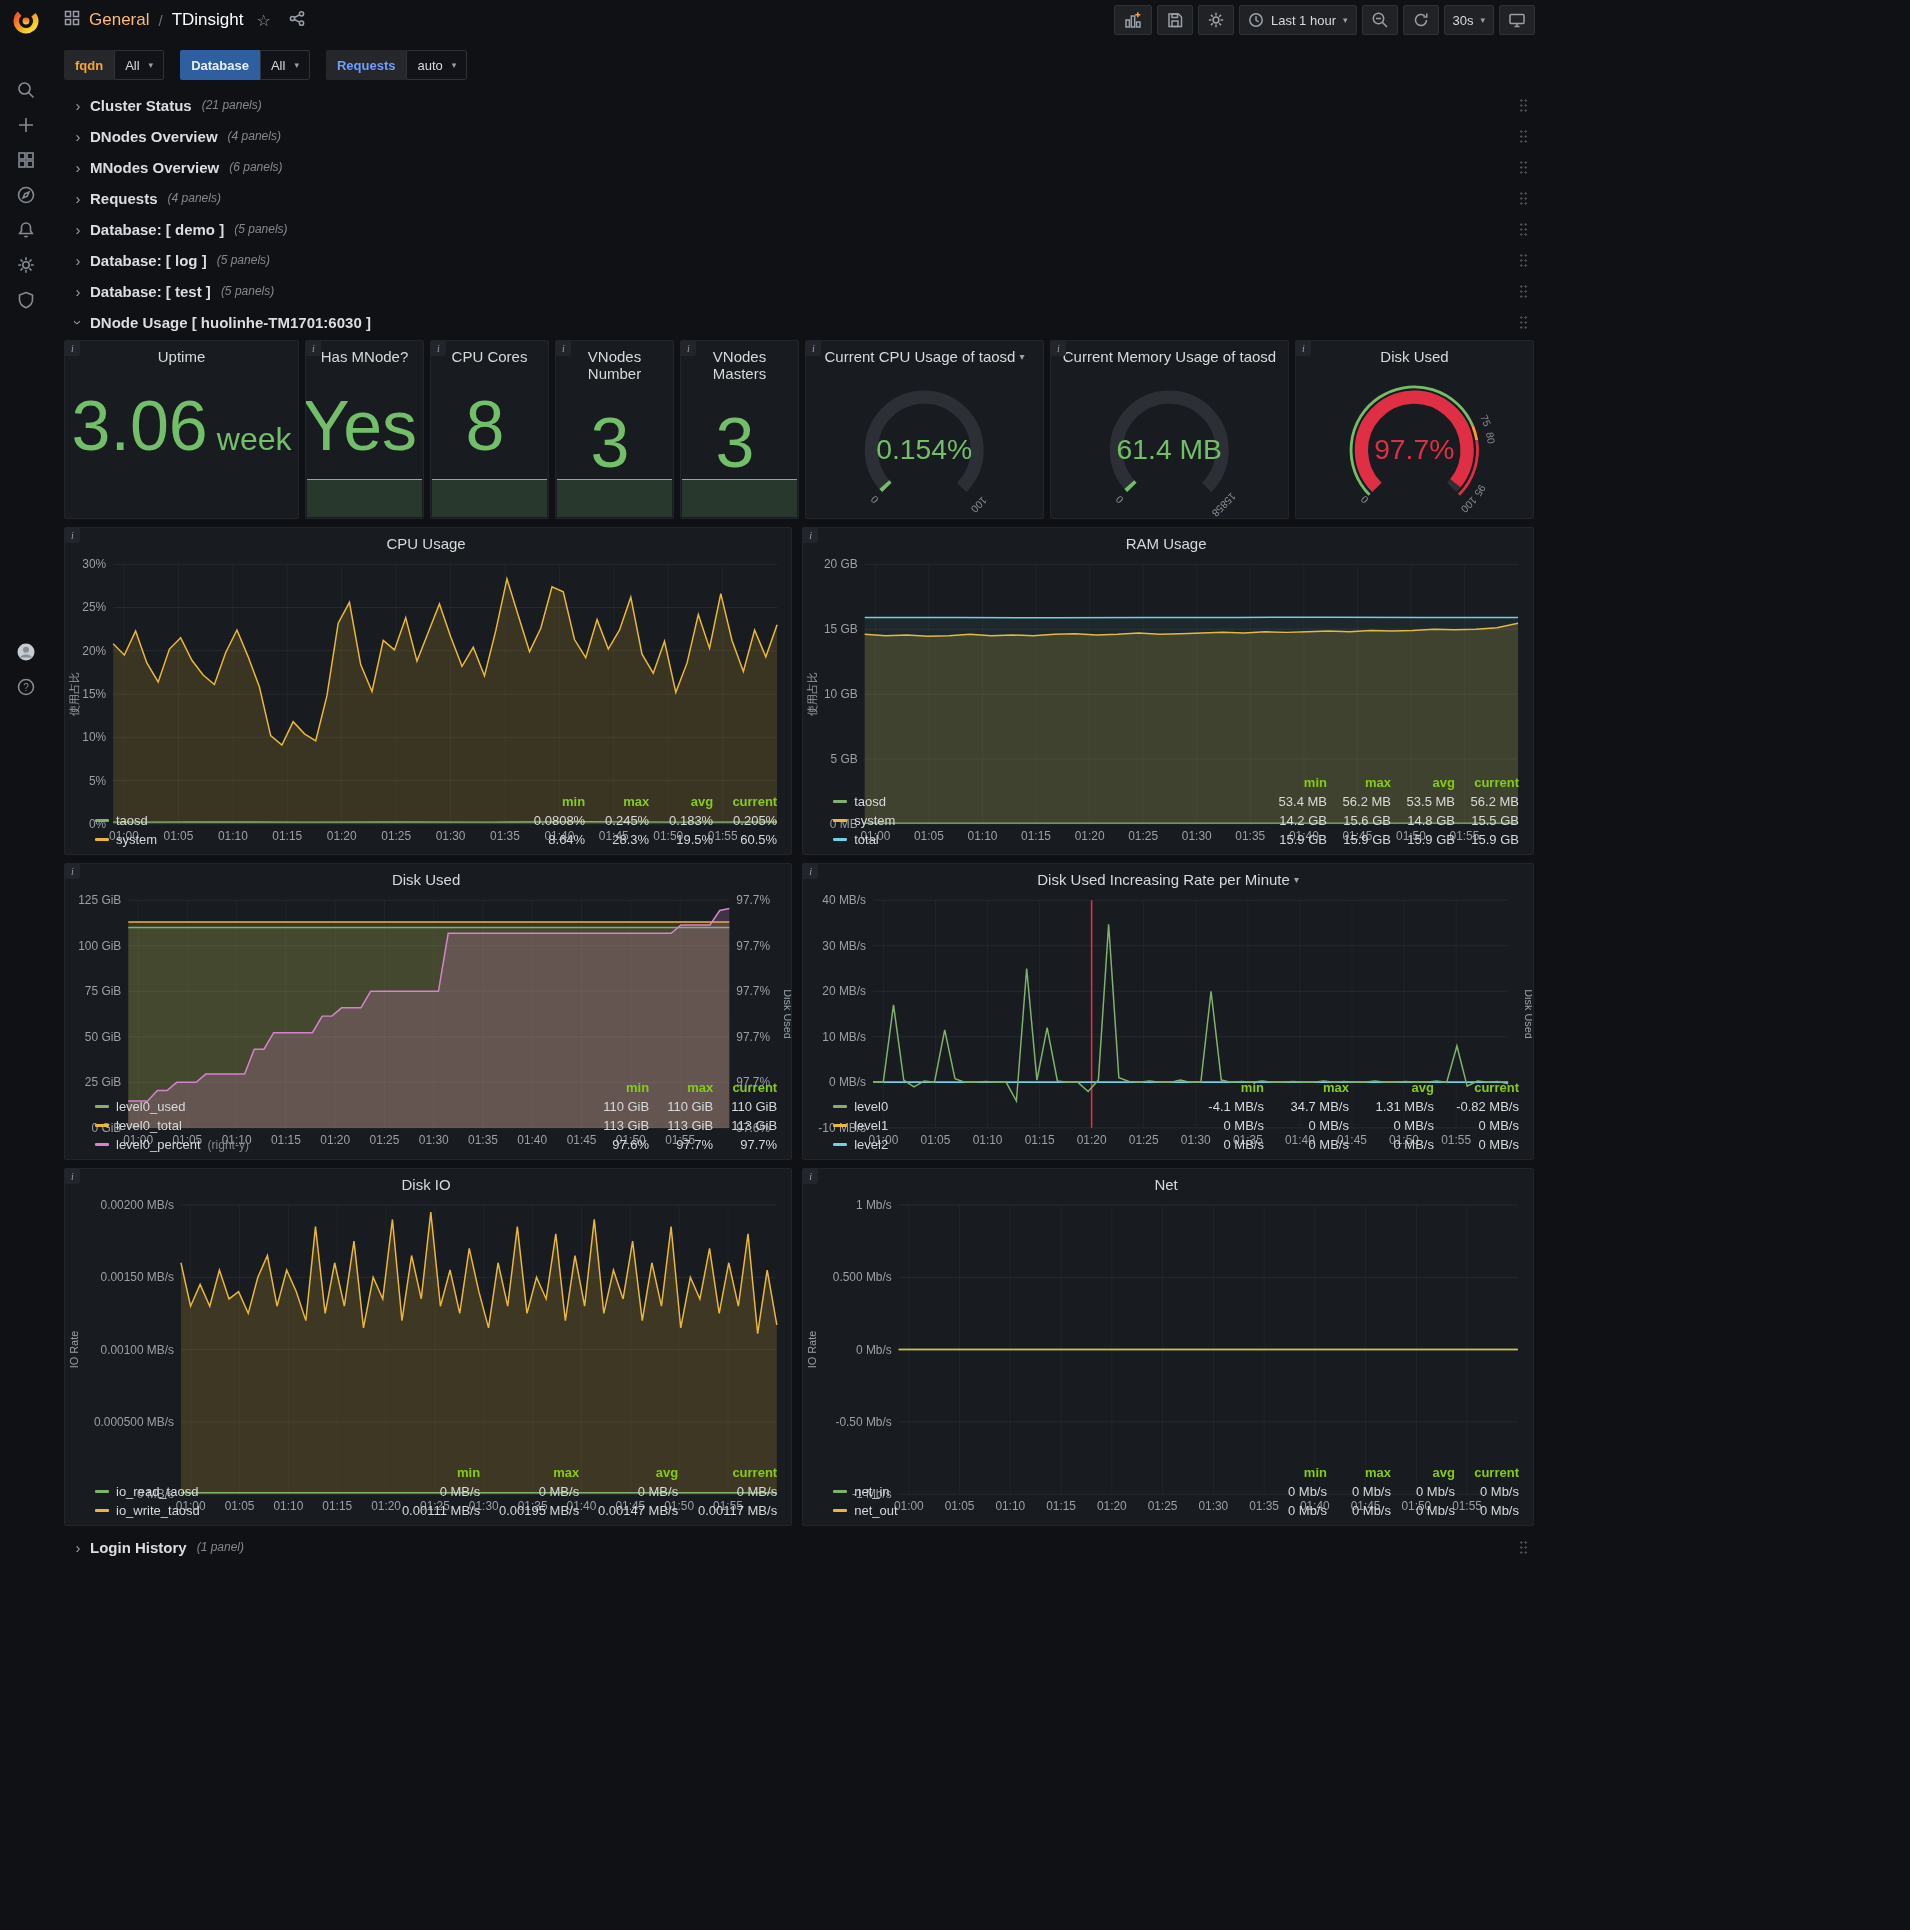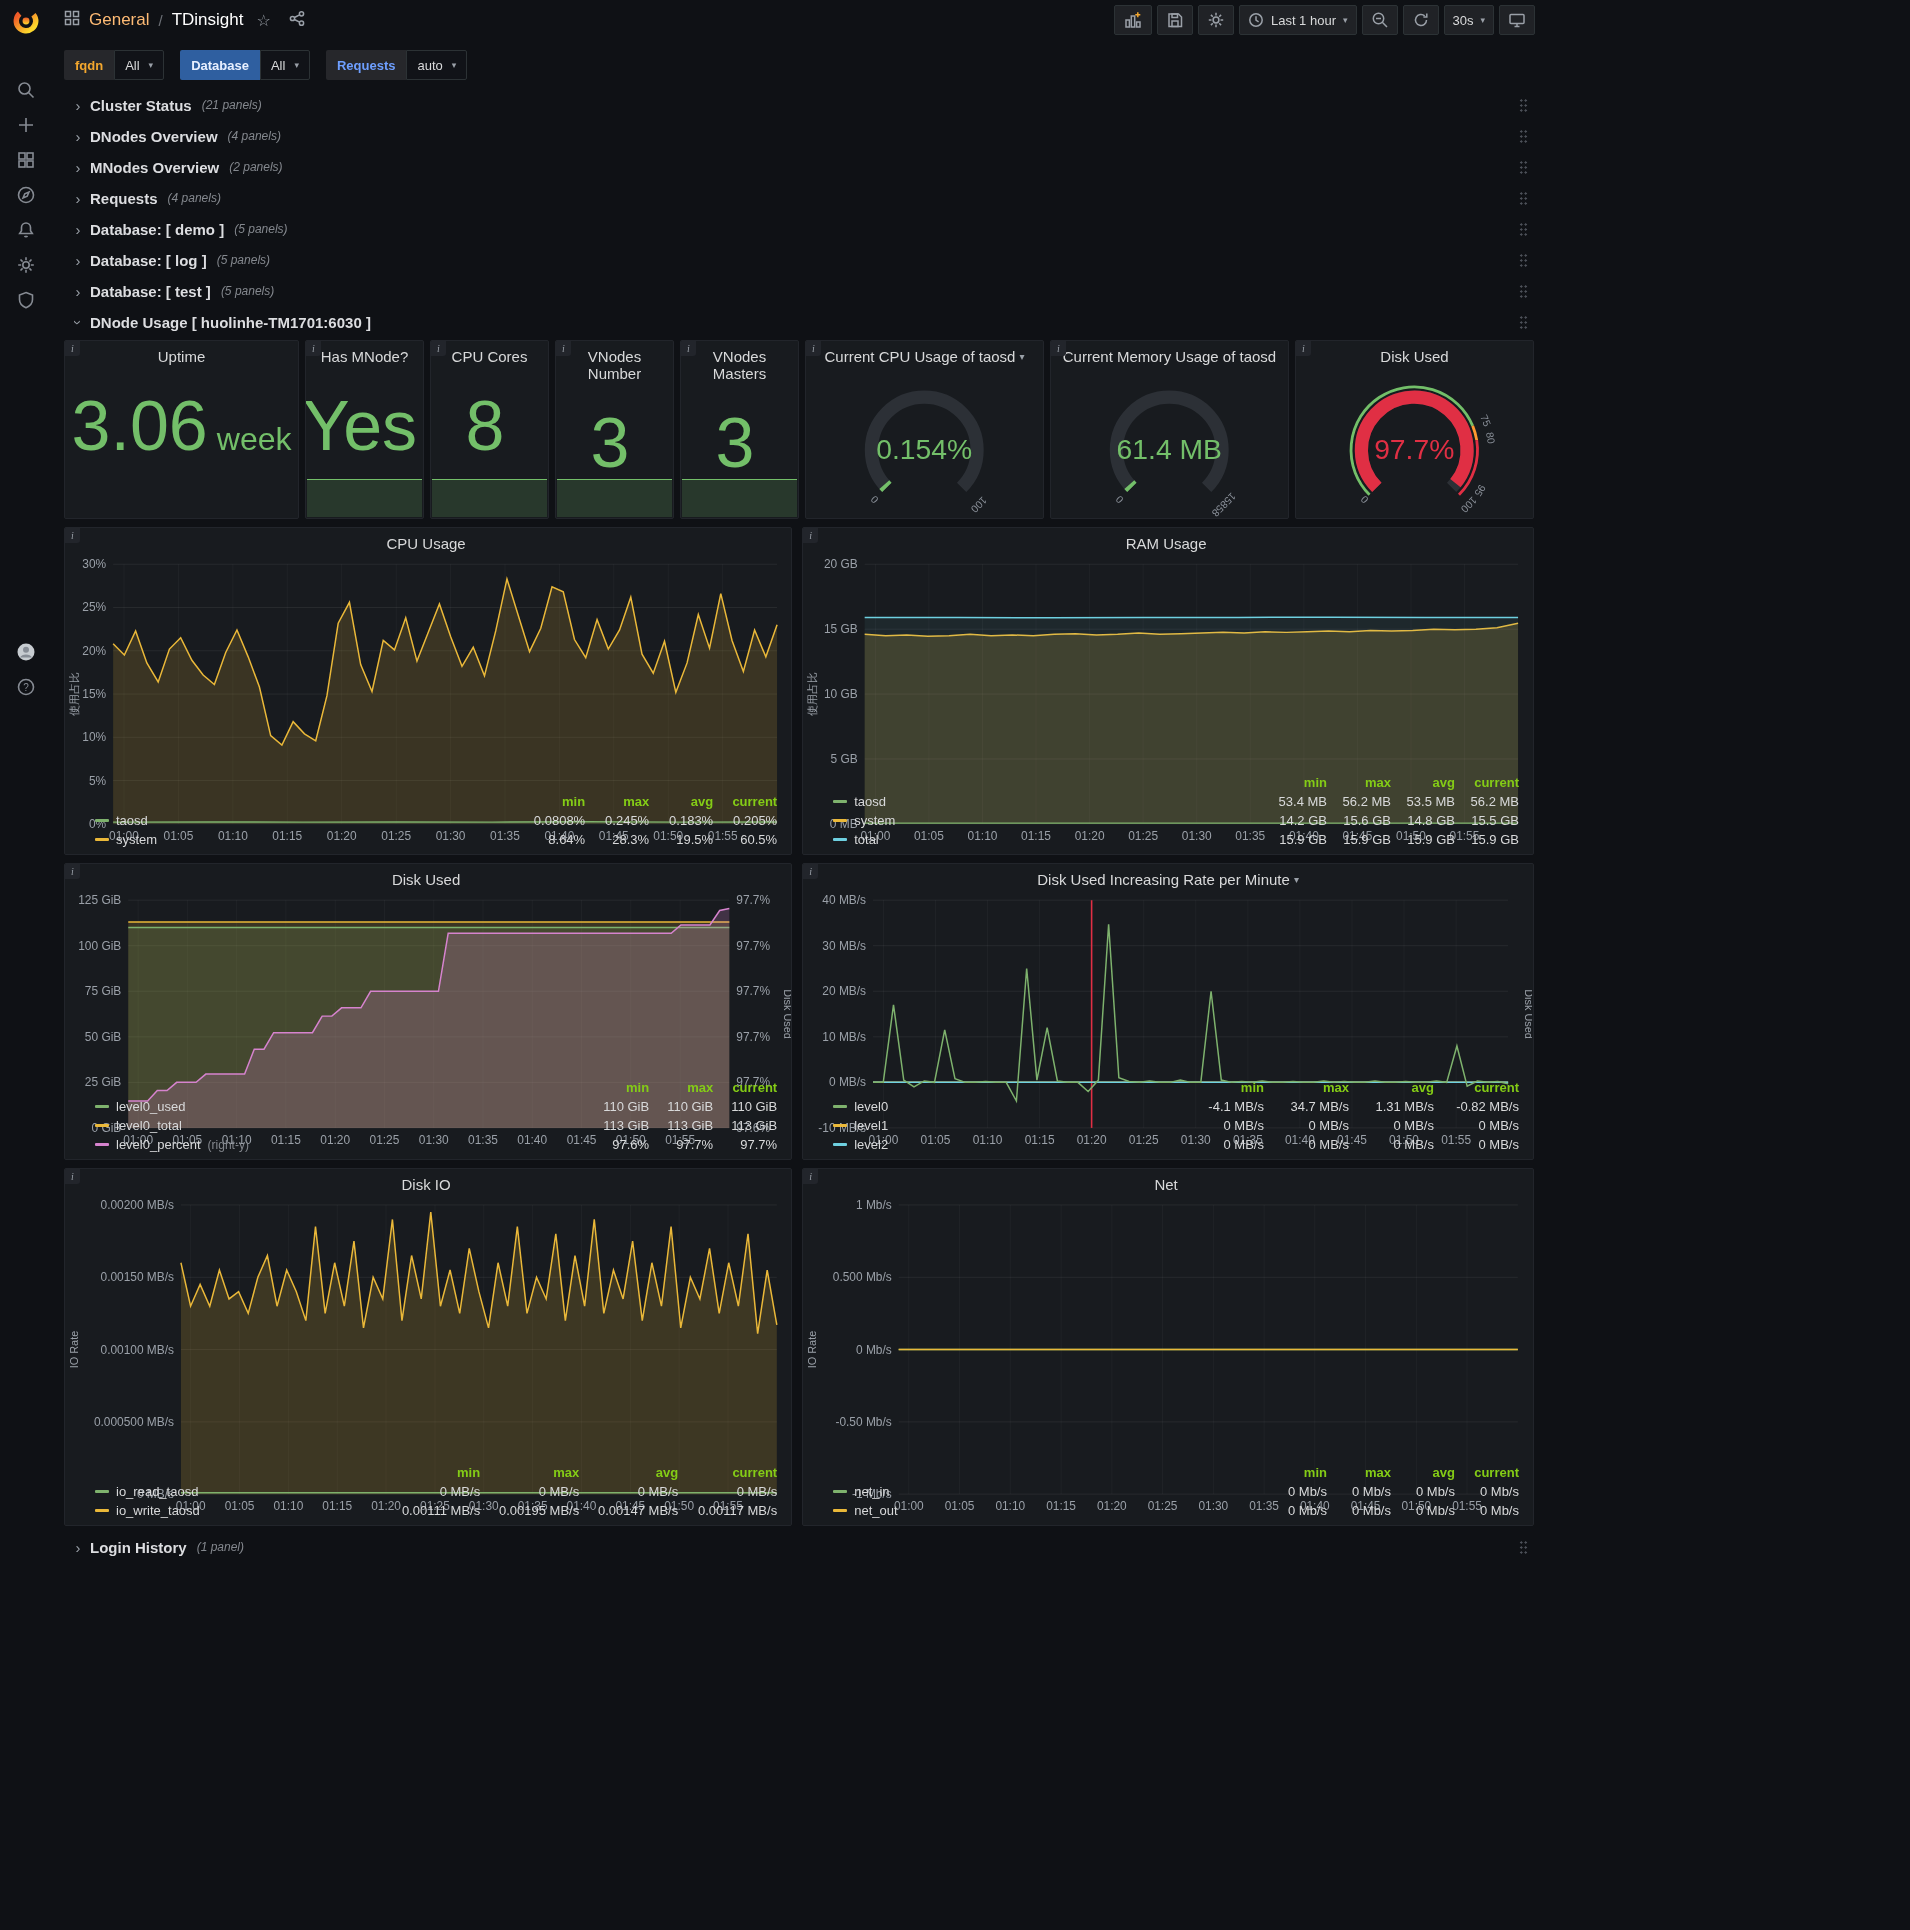--- a/index.html
+++ b/index.html
@@ -252,21 +252,21 @@
     </div>
   <div class="rowbar">
       <span class="chev">›</span>
       <span class="row-title">DNodes Overview</span>
       <span class="row-count">(4 panels)</span>
       <span class="drag"></span>
     </div>
   <div class="rowbar">
       <span class="chev">›</span>
       <span class="row-title">MNodes Overview</span>
-      <span class="row-count">(2 panels)</span>
+      <span class="row-count">(6 panels)</span>
       <span class="drag"></span>
     </div>
   <div class="rowbar">
       <span class="chev">›</span>
       <span class="row-title">Requests</span>
       <span class="row-count">(4 panels)</span>
       <span class="drag"></span>
     </div>
   <div class="rowbar">
       <span class="chev">›</span>

